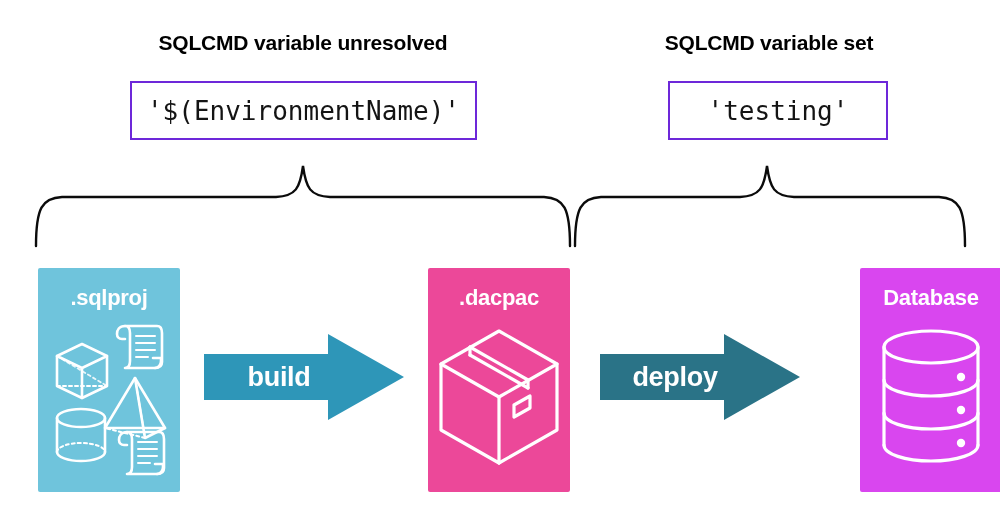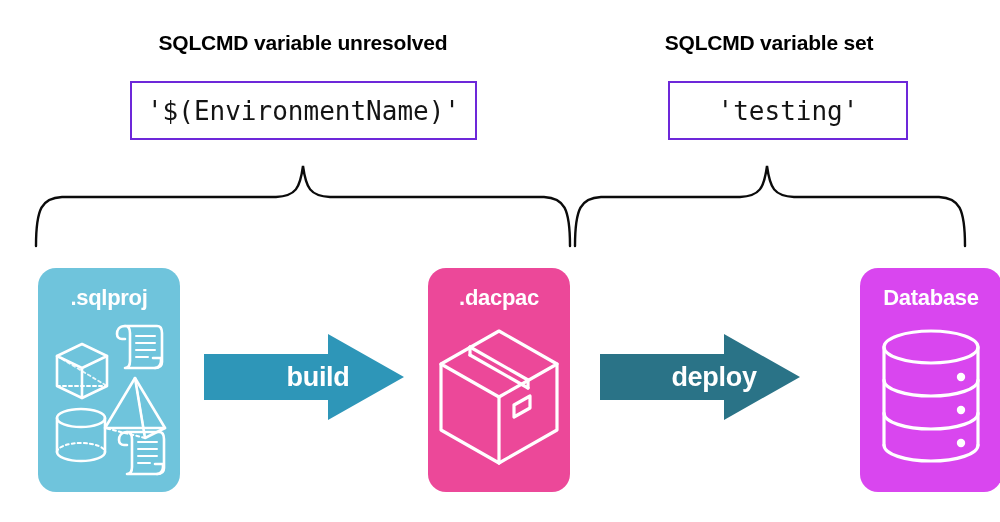--- a/index.html
+++ b/index.html
@@ -43,36 +43,36 @@
     border: 2px solid #6d28d9;
     display: flex;
     align-items: center;
     justify-content: center;
     font-family: "DejaVu Sans Mono", monospace;
     font-size: 26px;
     color: #141414;
     letter-spacing: 0px;
   }
   #code-left  { left: 130px; top: 81px; width: 347px; height: 59px; }
-  #code-right { left: 668px; top: 81px; width: 240px; height: 59px; }
+  #code-right { left: 668px; top: 81px; width: 220px; height: 59px; }
 
   
   #brace-layer {
     position: absolute;
     left: 0; top: 140px;
     width: 1000px; height: 110px;
   }
 
   
   .card {
     position: absolute;
     top: 268px;
     width: 142px;
     height: 224px;
-    border-radius: 18px;
+    border-radius: 2px;
   }
   #card-sqlproj  { left: 38px;  background: #6fc4dc; }
   #card-dacpac   { left: 428px; background: #ec4899; }
   #card-database { left: 860px; background: #d946ef; }
 
   .card-label {
     position: absolute;
     left: 0;
     right: 0;
     top: 17px;
@@ -111,21 +111,20 @@
     height: 86px;
     display: flex;
     align-items: center;
     justify-content: center;
     color: #ffffff;
     font-family: "Liberation Sans", sans-serif;
     font-weight: bold;
     font-size: 27px;
     letter-spacing: -0.3px;
     pointer-events: none;
-    padding-left: 39px;
   }
 </style>
 </head>
 <body>
 
 <div class="stage">
 
   <div class="section-title" id="title-right">SQLCMD variable set</div>
 
   <div class="section-title" id="title-left">SQLCMD variable unresolved</div>

